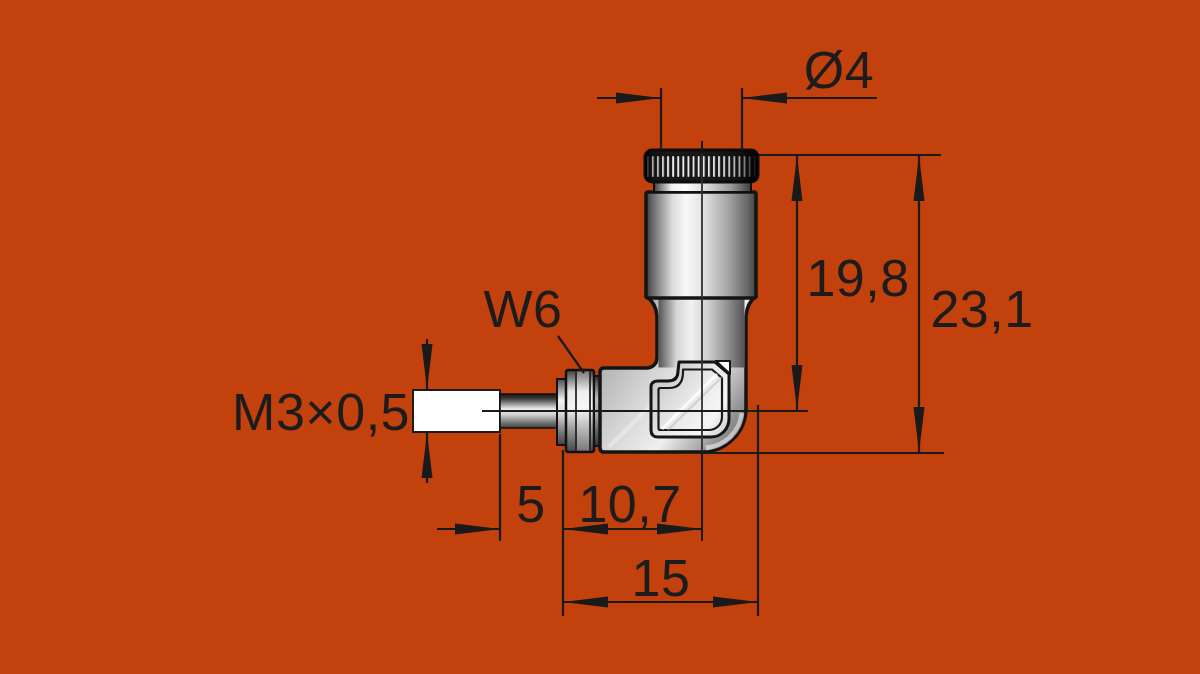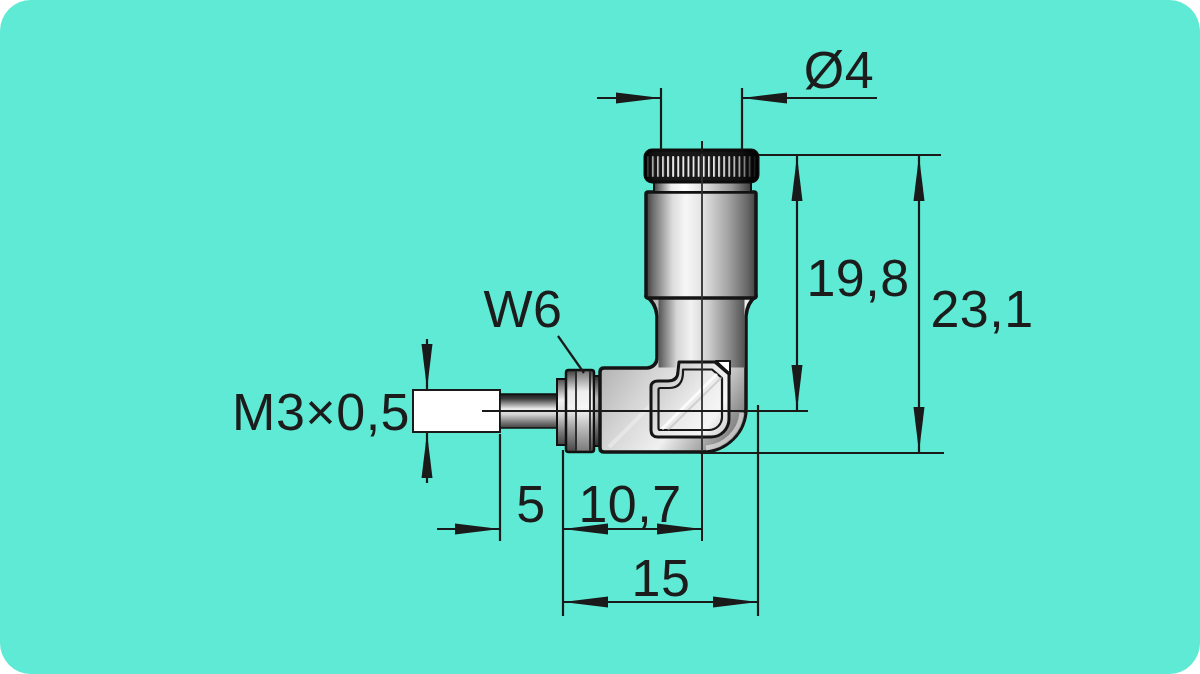--- a/index.html
+++ b/index.html
@@ -1,16 +1,16 @@
 <!DOCTYPE html>
 <html><head>
 <meta charset="utf-8">
 <style>
   html,body{margin:0;padding:0;background:#ffffff;}
-  .stage{position:relative;width:1200px;height:674px;background:#5eead4;overflow:hidden;border-radius:31px;}
+  .stage{position:relative;width:1200px;height:674px;background:#c2410c;overflow:hidden;}
   .dim-label{font-family:"Liberation Sans","DejaVu Sans",sans-serif;
              font-size:52px;letter-spacing:0.5px;fill:#1c1c1c;}
   svg{display:block;}
 </style>
 </head>
 <body>
 
 <div class="stage">
 <svg width="1200" height="674" viewBox="0 0 1200 674">
   <defs>

